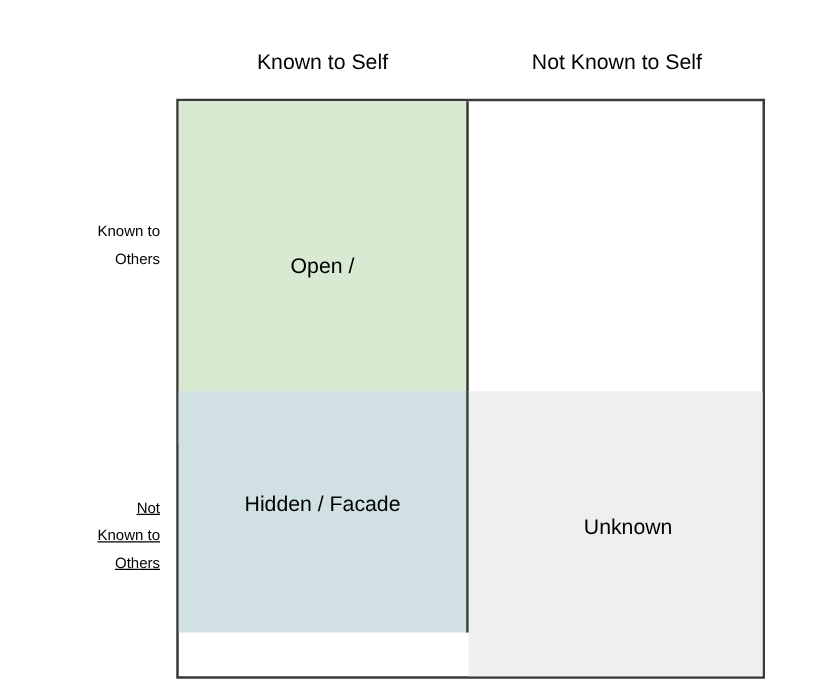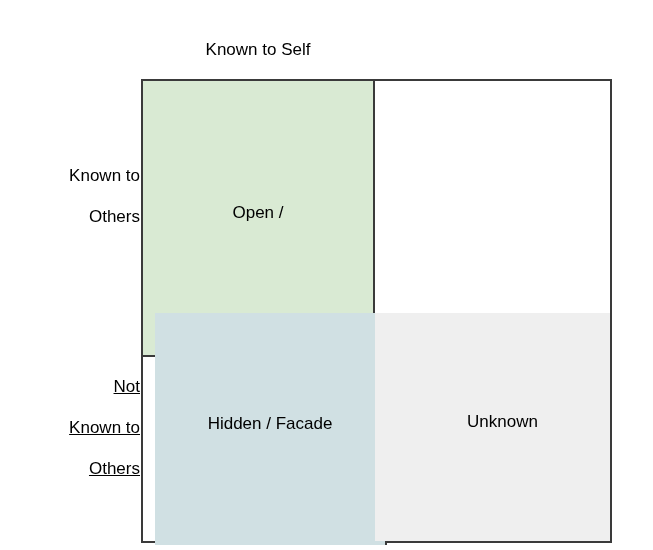--- a/index.html
+++ b/index.html
@@ -30,31 +30,30 @@
     font-size: 17px;
     color: #000000;
     white-space: nowrap;
   }
   #col-header-0 { left: 141px; width: 234px; }
   #col-header-1 { left: 375px; width: 237px; }
 
   
   .row-header {
     position: absolute;
-    left: 12px;
+    left: 0px;
     width: 128px;
     text-align: right;
-    font-size: 17px;
+    font-size: 12px;
     line-height: 22px;
     color: #000000;
     display: flex;
     flex-direction: column;
     justify-content: center;
     align-items: flex-end;
-    gap: 19px;
   }
   #row-header-0 { top: 51px; height: 234px; }
   #row-header-1 { top: 285px; height: 230px; text-decoration: underline; }
   .row-header .line { display: block; white-space: nowrap; }
 
   
   #grid {
     position: absolute;
     left: 141px;
     top: 51px;
@@ -69,21 +68,21 @@
     box-sizing: border-box;
     display: flex;
     align-items: center;
     justify-content: center;
   }
   
   #cell-0 { left: 0px;   top: 0px;   width: 232px; height: 276px;
             border-right: 2px solid #3a3a3a; border-bottom: 2px solid #3a3a3a; align-items: center; }
   #cell-1 { left: 232px; top: 0px;   width: 235px; height: 232px;
             border-bottom: 2px solid #3a3a3a; }
-  #cell-2 { left: 12px;   top: 232px; width: 232px; height: 232px;
+  #cell-2 { left: 0px;   top: 232px; width: 232px; height: 193px;
             border-right: 2px solid #3b82f6; }
   #cell-3 { left: 232px; top: 232px; width: 235px; height: 228px; }
 
   .cell-label {
     font-size: 17px;
     line-height: 25px;
     text-align: center;
     color: #000000;
     white-space: nowrap;
     
@@ -91,20 +90,21 @@
   }
   .cell-label .line { display: block; }
 </style>
 </head>
 <body>
 
 <div id="canvas" style="background: rgb(255, 255, 255); color: rgb(0, 0, 0);">
 
   <div class="col-header" id="col-header-0">Known to Self</div>
 
+  <div class="col-header" id="col-header-1">Not Known to Self</div>
 
   <div class="row-header" id="row-header-0">
     <span class="line">Known to</span>
     <span class="line">Others</span>
   </div>
 
   <div class="row-header" id="row-header-1">
     <span class="line">Not</span>
     <span class="line">Known to</span>
     <span class="line">Others</span>

